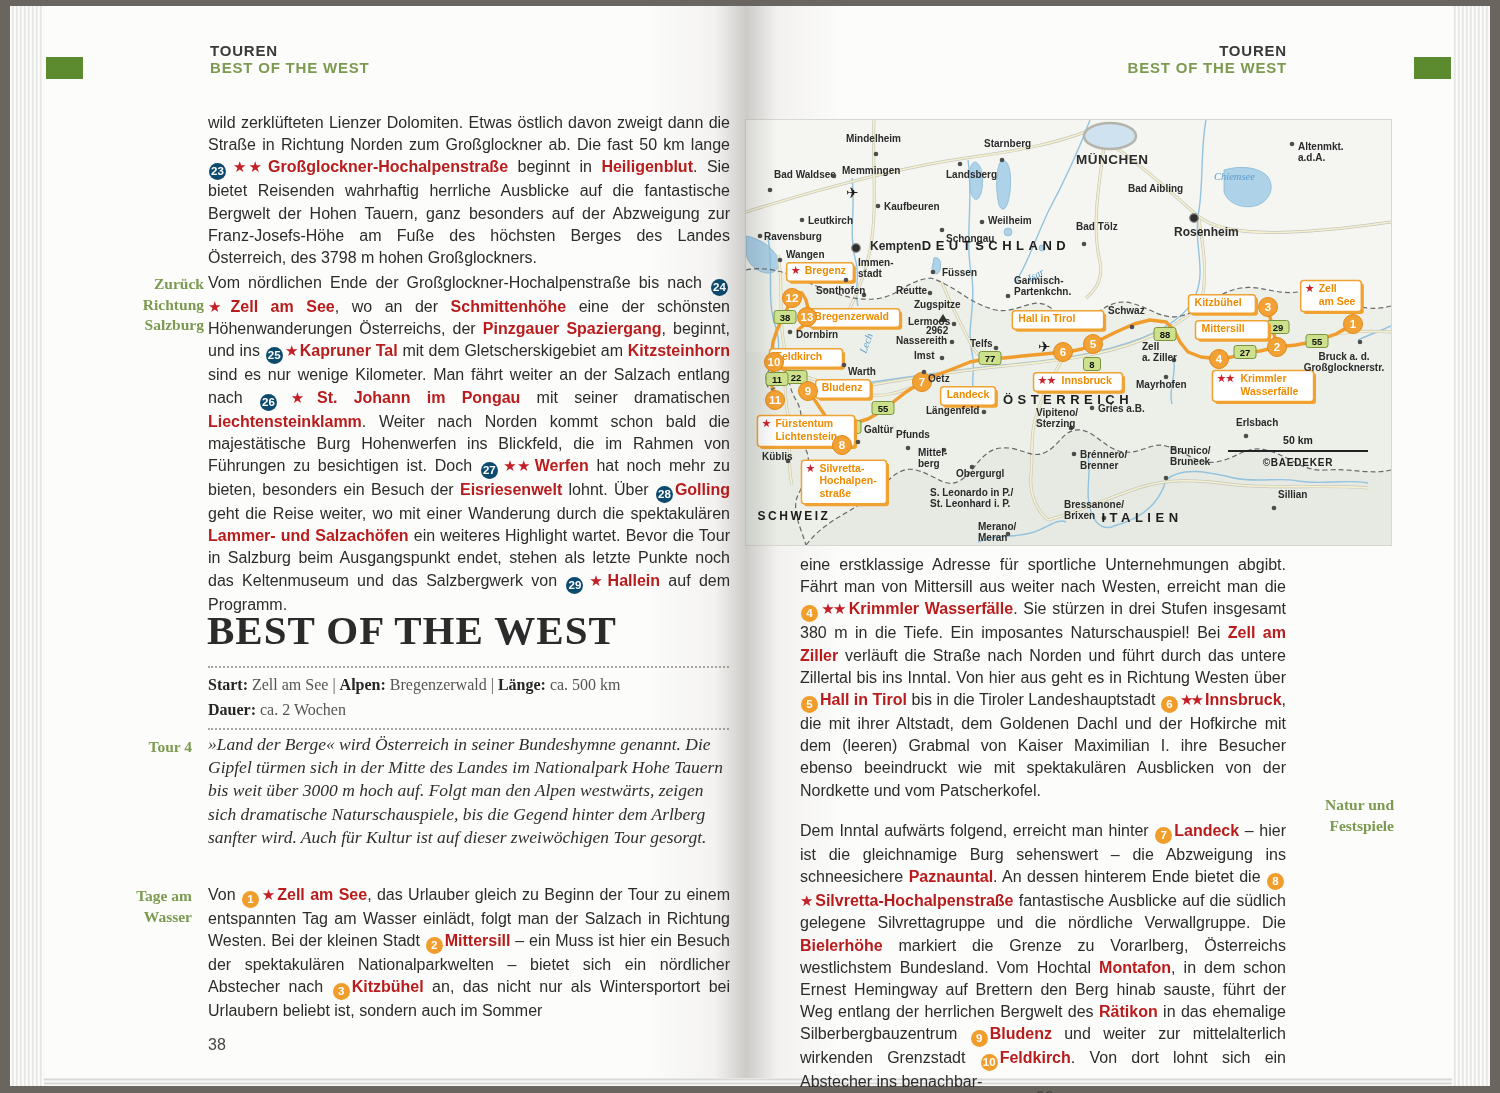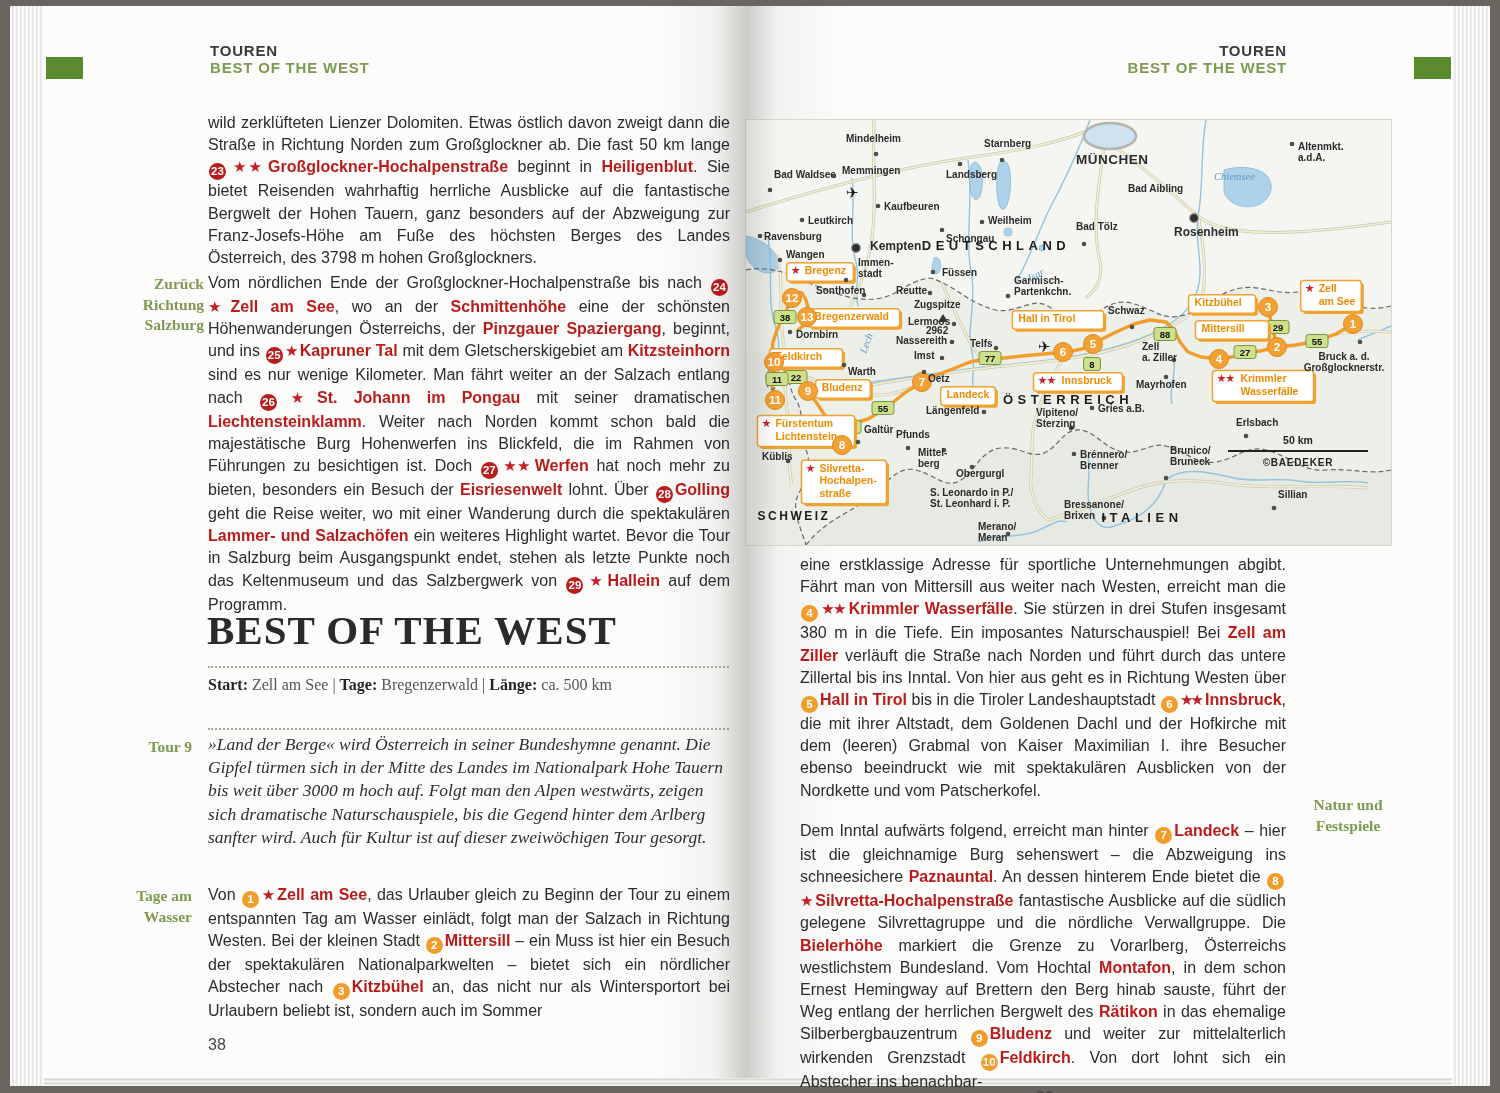--- a/index.html
+++ b/index.html
@@ -27,29 +27,29 @@
   .hdr-r{left:1000px;top:42px;width:287px;text-align:right;}
   
   .para{font-size:16px;line-height:22.2px;color:#2c2c2c;text-align:justify;}
   .para b{font-weight:bold;color:#b91c1c;}
   .pL-p1{left:208px;top:112px;width:522px;}
   .pL-p2{left:208px;top:272px;width:522px;}
   .pL-p3{left:208px;top:884px;width:522px;}
   .pR-pA{left:800px;top:554px;width:486px;}
   .pR-pB{left:800px;top:820px;width:486px;}
   .mk{display:inline-block;width:17px;height:17px;border-radius:50%;text-align:center;font-size:11.5px;line-height:17px;color:#fff;font-weight:bold;vertical-align:-3px;margin:0 2px 0 1px;letter-spacing:0;}
-  .rn{background:#b91c1c;}
+  .rn{background:#0c4a6e;}
   .on{background:#f09d2c;}
   .stars{color:#c32028;font-size:15px;letter-spacing:-3px;margin-right:4px;}
   
   .mnote{width:100px;text-align:right;color:#7c9a50;font-family:"Liberation Serif",serif;font-weight:bold;font-size:15.5px;line-height:20.5px;}
   .mn1{left:104px;top:274px;}
   .mn2{left:92px;top:737px;}
   .mn3{left:92px;top:886px;}
-  .mn-r{left:1302px;top:795px;width:92px;text-align:center;color:#7c9a50;font-family:"Liberation Serif",serif;font-weight:bold;font-size:15.5px;line-height:20.5px;}
+  .mn-r{left:1302px;top:795px;width:92px;text-align:right;color:#7c9a50;font-family:"Liberation Serif",serif;font-weight:bold;font-size:15.5px;line-height:20.5px;}
   
   .bigtitle{left:207px;top:606px;font-family:"Liberation Serif",serif;font-size:41px;font-weight:600;color:#2b2b2b;letter-spacing:1px;}
   .rule{left:208px;width:521px;border-top:2px dotted #a6a69e;height:0;}
   .rule1{top:666px;}
   .rule2{top:728px;}
   .info{left:208px;top:672px;width:521px;font-family:"Liberation Serif",serif;font-size:16px;line-height:25px;color:#555;}
   .info b{color:#262626;}
   .tour2{left:208px;top:733px;width:524px;font-family:"Liberation Serif",serif;font-style:italic;font-size:17.5px;line-height:23.2px;color:#2f2f2f;}
   .pagenum{font-size:16px;color:#444;}
   .pn38{left:208px;top:1036px;}
@@ -113,25 +113,26 @@
   </div>
 
   <div class="abs para pL-p1">wild zerklüfteten Lienzer Dolomiten. Etwas östlich davon zweigt dann die Straße in Richtung Norden zum Großglockner ab. Die fast 50 km lange <span class="mk rn">23</span><span class="stars">★★</span><b>Großglockner-Hochalpenstraße</b> beginnt in <b>Heiligenblut</b>. Sie bietet Reisenden wahrhaftig herrliche Ausblicke auf die fantastische Bergwelt der Hohen Tauern, ganz besonders auf der Abzweigung zur Franz-Josefs-Höhe am Fuße des höchsten Berges des Landes Österreich, des 3798 m hohen Großglockners.</div>
 
   <div class="abs mnote mn1">Zurück Richtung Salzburg</div>
   <div class="abs para pL-p2">Vom nördlichen Ende der Großglockner-Hochalpenstraße bis nach <span class="mk rn">24</span><span class="stars">★</span><b>Zell am See</b>, wo an der <b>Schmittenhöhe</b> eine der schönsten Höhenwanderungen Österreichs, der <b>Pinzgauer Spaziergang</b>, beginnt, und ins <span class="mk rn">25</span><span class="stars">★</span><b>Kapruner Tal</b> mit dem Gletscherskigebiet am <b>Kitzsteinhorn</b> sind es nur wenige Kilometer. Man fährt weiter an der Salzach entlang nach <span class="mk rn">26</span><span class="stars">★</span><b>St. Johann im Pongau</b> mit seiner dramatischen <b>Liechtensteinklamm</b>. Weiter nach Norden kommt schon bald die majestätische Burg Hohenwerfen ins Blickfeld, die im Rahmen von Führungen zu besichtigen ist. Doch <span class="mk rn">27</span><span class="stars">★★</span><b>Werfen</b> hat noch mehr zu bieten, besonders ein Besuch der <b>Eisriesenwelt</b> lohnt. Über <span class="mk rn">28</span><b>Golling</b> geht die Reise weiter, wo mit einer Wanderung durch die spektakulären <b>Lammer- und Salzachöfen</b> ein weiteres Highlight wartet. Bevor die Tour in Salzburg beim Ausgangspunkt endet, stehen als letzte Punkte noch das Keltenmuseum und das Salzbergwerk von <span class="mk rn">29</span><span class="stars">★</span><b>Hallein</b> auf dem Programm.</div>
 
   <div class="abs bigtitle">BEST OF THE WEST</div>
   <div class="abs rule rule1"></div>
   <div class="abs info">
-    <div><b>Start:</b> Zell am See | <b>Tage:</b> Bregenzerwald | <b>Länge:</b> ca. 500 km</div>
+    <div><b>Start:</b> Zell am See | <b>Alpen:</b> Bregenzerwald | <b>Länge:</b> ca. 500 km</div>
+    <div><b>Dauer:</b> ca. 2 Wochen</div>
   </div>
   <div class="abs rule rule2"></div>
 
-  <div class="abs mnote mn2">Tour 9</div>
+  <div class="abs mnote mn2">Tour 4</div>
   <div class="abs tour2">»Land der Berge« wird Österreich in seiner Bundeshymne genannt. Die Gipfel türmen sich in der Mitte des Landes im Nationalpark Hohe Tauern bis weit über 3000 m hoch auf. Folgt man den Alpen westwärts, zeigen sich dramatische Naturschauspiele, bis die Gegend hinter dem Arlberg sanfter wird. Auch für Kultur ist auf dieser zweiwöchigen Tour gesorgt.</div>
 
   <div class="abs mnote mn3">Tage am Wasser</div>
   <div class="abs para pL-p3">Von <span class="mk on">1</span><span class="stars">★</span><b>Zell am See</b>, das Urlauber gleich zu Beginn der Tour zu einem entspannten Tag am Wasser einlädt, folgt man der Salzach in Richtung Westen. Bei der kleinen Stadt <span class="mk on">2</span><b>Mittersill</b> – ein Muss ist hier ein Besuch der spektakulären Nationalparkwelten – bietet sich ein nördlicher Abstecher nach <span class="mk on">3</span><b>Kitzbühel</b> an, das nicht nur als Wintersportort bei Urlaubern beliebt ist, sondern auch im Sommer</div>
 
   <div class="abs pagenum pn38">38</div>
 
   <div class="abs hdr hdr-r">
     <div class="h1">TOUREN</div>
     <div class="h2">BEST OF THE WEST</div>

